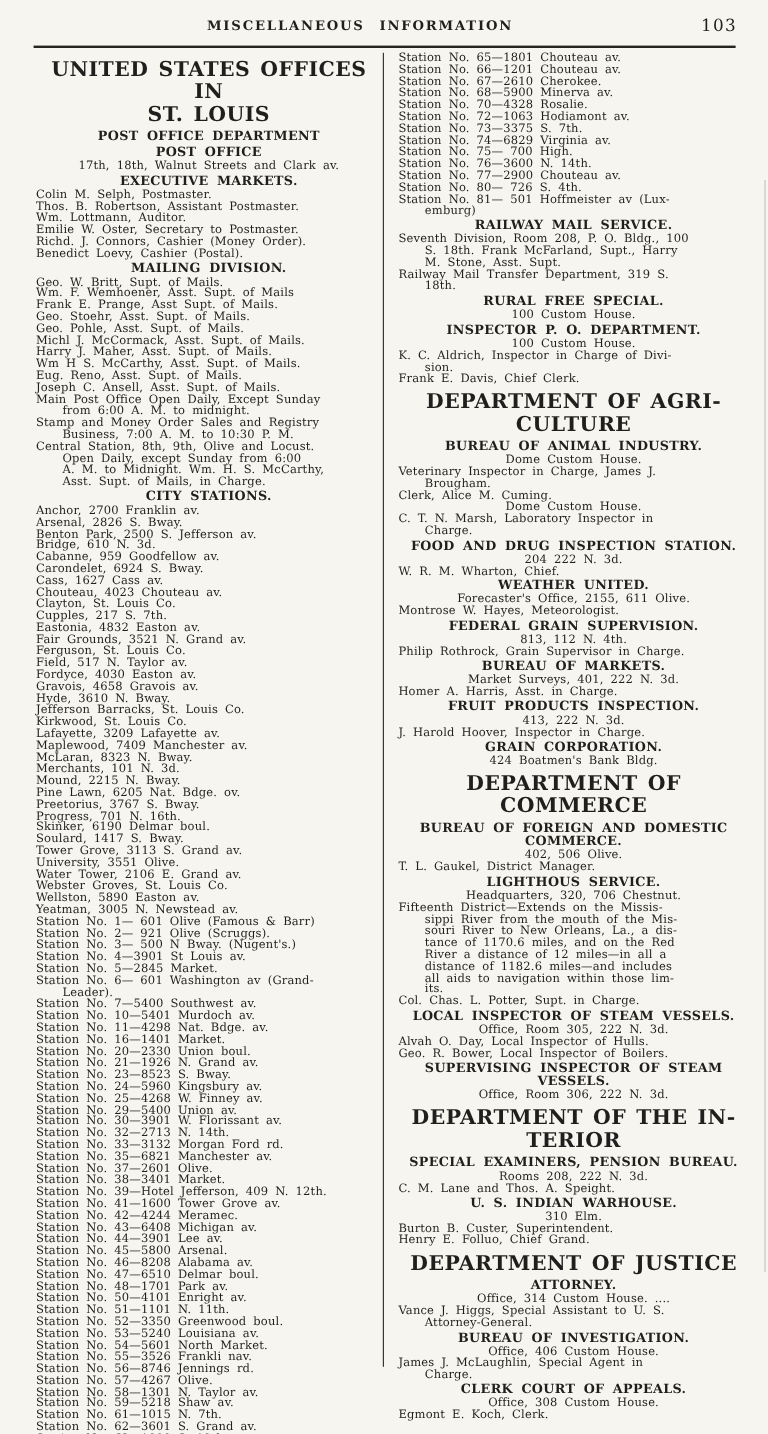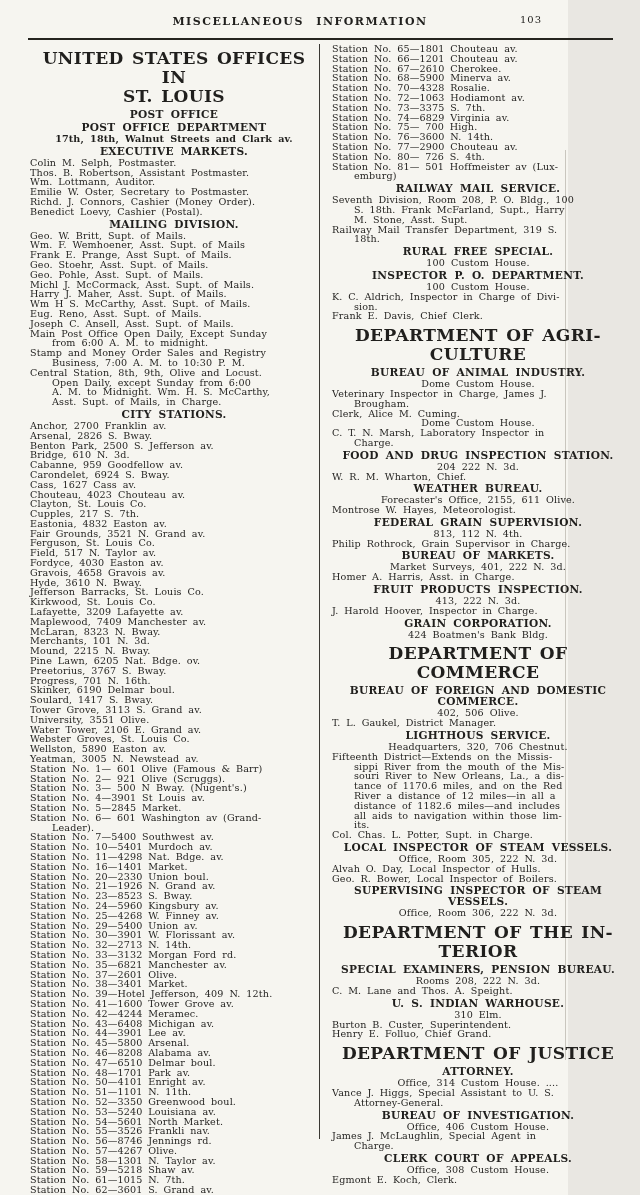--- a/index.html
+++ b/index.html
@@ -1,52 +1,52 @@
 <!DOCTYPE html>
 <html><head>
 <meta charset="utf-8">
 <style>
   html,body{margin:0;padding:0;}
   body{width:640px;height:1195px;background:#e9e7e2;overflow:hidden;}
-  .page{position:absolute;inset:0;width:568px;height:1195px;background:#f6f5f0;
+  .page{position:absolute;inset:0;width:640px;height:1195px;background:#f6f5f0;
         font-family:"DejaVu Serif","Liberation Serif",serif;color:#201f1d;}
   .hdr-title{position:absolute;top:15px;left:0;width:600px;text-align:center;
         font-size:11px;font-weight:bold;letter-spacing:1.5px;word-spacing:7px;}
-  .hdr-pageno{position:absolute;top:14px;right:26px;font-size:10px;letter-spacing:1px;}
+  .hdr-pageno{position:absolute;top:14px;right:26px;font-size:14px;letter-spacing:1px;}
   .hdr-rule{position:absolute;top:38px;left:28px;width:585px;height:2px;background:#25241f;}
   .col-divider{position:absolute;top:44px;left:319px;width:1px;height:1095px;background:#3a3833;}
   .edge-line{position:absolute;top:150px;right:2px;width:1px;height:910px;background:#c9c6be;}
   .cols{position:absolute;top:44px;left:30px;display:flex;}
   .col{width:288px;}
   .col.right{width:292px;margin-left:14px;}
   .h1{font-size:17px;line-height:19px;font-weight:bold;text-align:center;
       white-space:pre-line;margin:5px 0 3px;letter-spacing:.4px;word-spacing:2px;}
   .h2{font-size:10.6px;line-height:11px;font-weight:bold;text-align:center;
       white-space:pre-line;margin:2px 0 1px;word-spacing:3px;letter-spacing:.3px;}
   .para{font-size:9.6px;line-height:9.8px;padding-left:22px;text-indent:-22px;
       white-space:pre-line;word-spacing:2.6px;letter-spacing:.15px;}
   .cent{font-size:9.6px;line-height:9.8px;text-align:center;white-space:pre-line;
       word-spacing:2.6px;letter-spacing:.15px;}
-  .cb{font-weight:bold;}
+  .cb{font-weight:normal;}
 </style>
 </head>
 <body>
 
 <div class="page">
   <div class="hdr-title">MISCELLANEOUS INFORMATION</div>
   <div class="hdr-pageno">103</div>
   <div class="hdr-rule"></div>
   <div class="col-divider"></div>
   <div class="edge-line"></div>
   <div class="cols">
     <div class="col">
         <div class="h1">UNITED STATES OFFICES IN
 ST. LOUIS</div>
+        <div class="h2">POST OFFICE DEPARTMENT</div>
         <div class="h2">POST OFFICE</div>
-        <div class="h2">POST OFFICE DEPARTMENT</div>
         <div class="cent cb">17th, 18th, Walnut Streets and Clark av.</div>
         <div class="h2">EXECUTIVE MARKETS.</div>
         <div class="para">Colin M. Selph, Postmaster.</div>
         <div class="para">Thos. B. Robertson, Assistant Postmaster.</div>
         <div class="para">Wm. Lottmann, Auditor.</div>
         <div class="para">Emilie W. Oster, Secretary to Postmaster.</div>
         <div class="para">Richd. J. Connors, Cashier (Money Order).</div>
         <div class="para">Benedict Loevy, Cashier (Postal).</div>
         <div class="h2">MAILING DIVISION.</div>
         <div class="para">Geo. W. Britt, Supt. of Mails.</div>
@@ -183,21 +183,21 @@
         <div class="cent">Dome Custom House.</div>
         <div class="para">Veterinary Inspector in Charge, James J.
 Brougham.</div>
         <div class="para">Clerk, Alice M. Cuming.</div>
         <div class="cent">Dome Custom House.</div>
         <div class="para">C. T. N. Marsh, Laboratory Inspector in
 Charge.</div>
         <div class="h2">FOOD AND DRUG INSPECTION STATION.</div>
         <div class="cent">204 222 N. 3d.</div>
         <div class="para">W. R. M. Wharton, Chief.</div>
-        <div class="h2">WEATHER BUREAU.</div>
+        <div class="h2">WEATHER UNITED.</div>
         <div class="cent">Forecaster's Office, 2155, 611 Olive.</div>
         <div class="para">Montrose W. Hayes, Meteorologist.</div>
         <div class="h2">FEDERAL GRAIN SUPERVISION.</div>
         <div class="cent">813, 112 N. 4th.</div>
         <div class="para">Philip Rothrock, Grain Supervisor in Charge.</div>
         <div class="h2">BUREAU OF MARKETS.</div>
         <div class="cent">Market Surveys, 401, 222 N. 3d.</div>
         <div class="para">Homer A. Harris, Asst. in Charge.</div>
         <div class="h2">FRUIT PRODUCTS INSPECTION.</div>
         <div class="cent">413, 222 N. 3d.</div>

